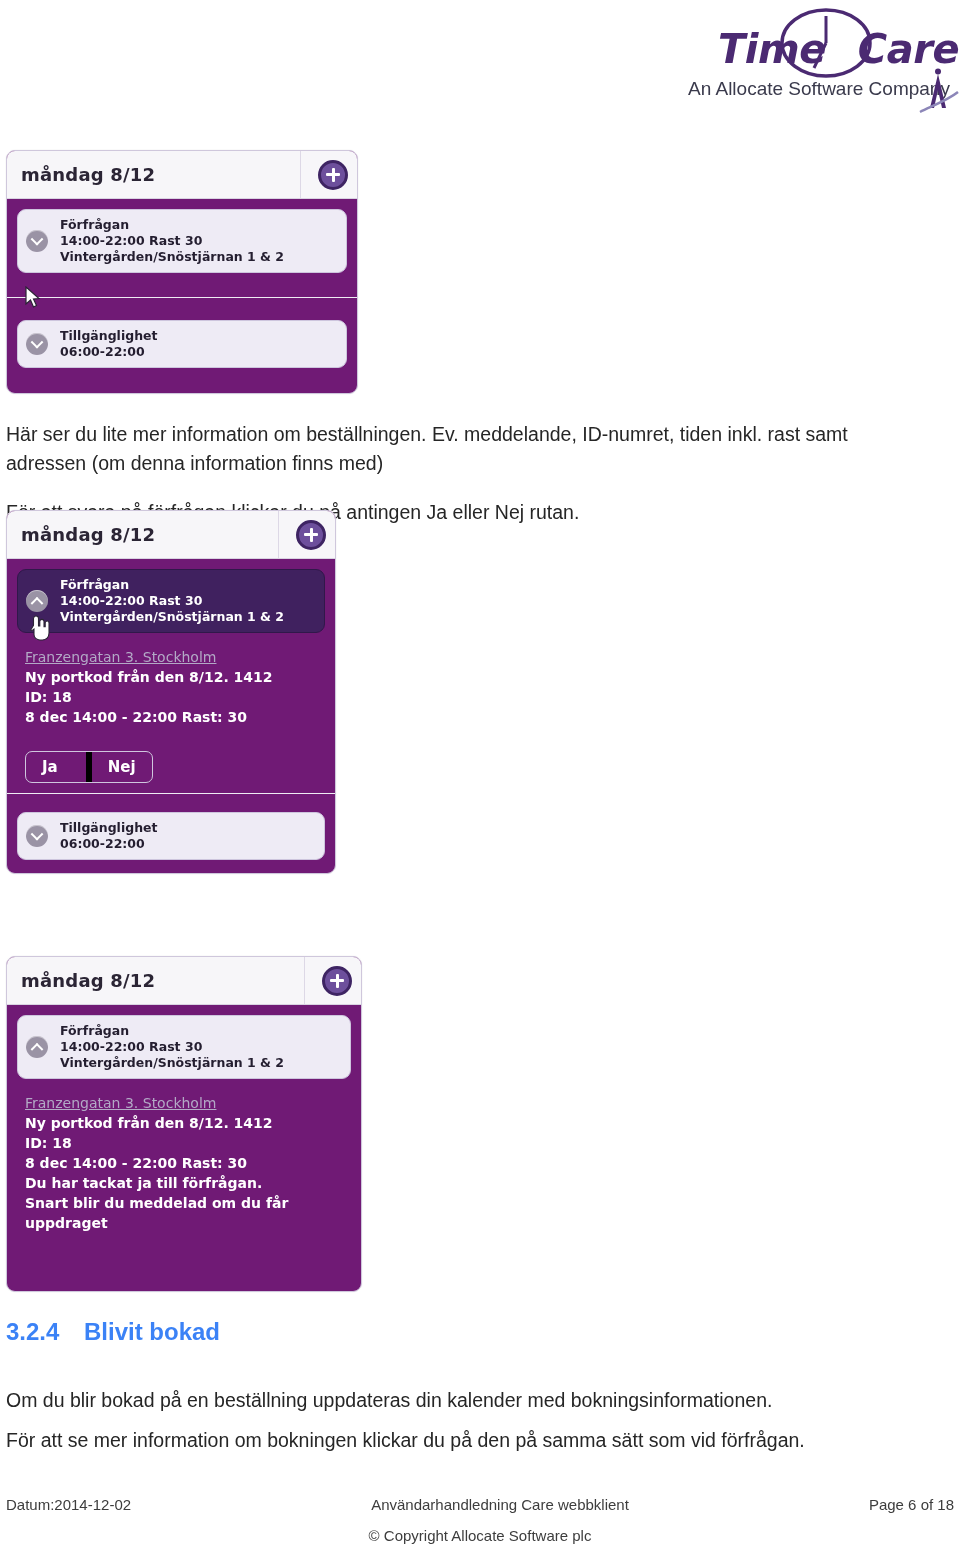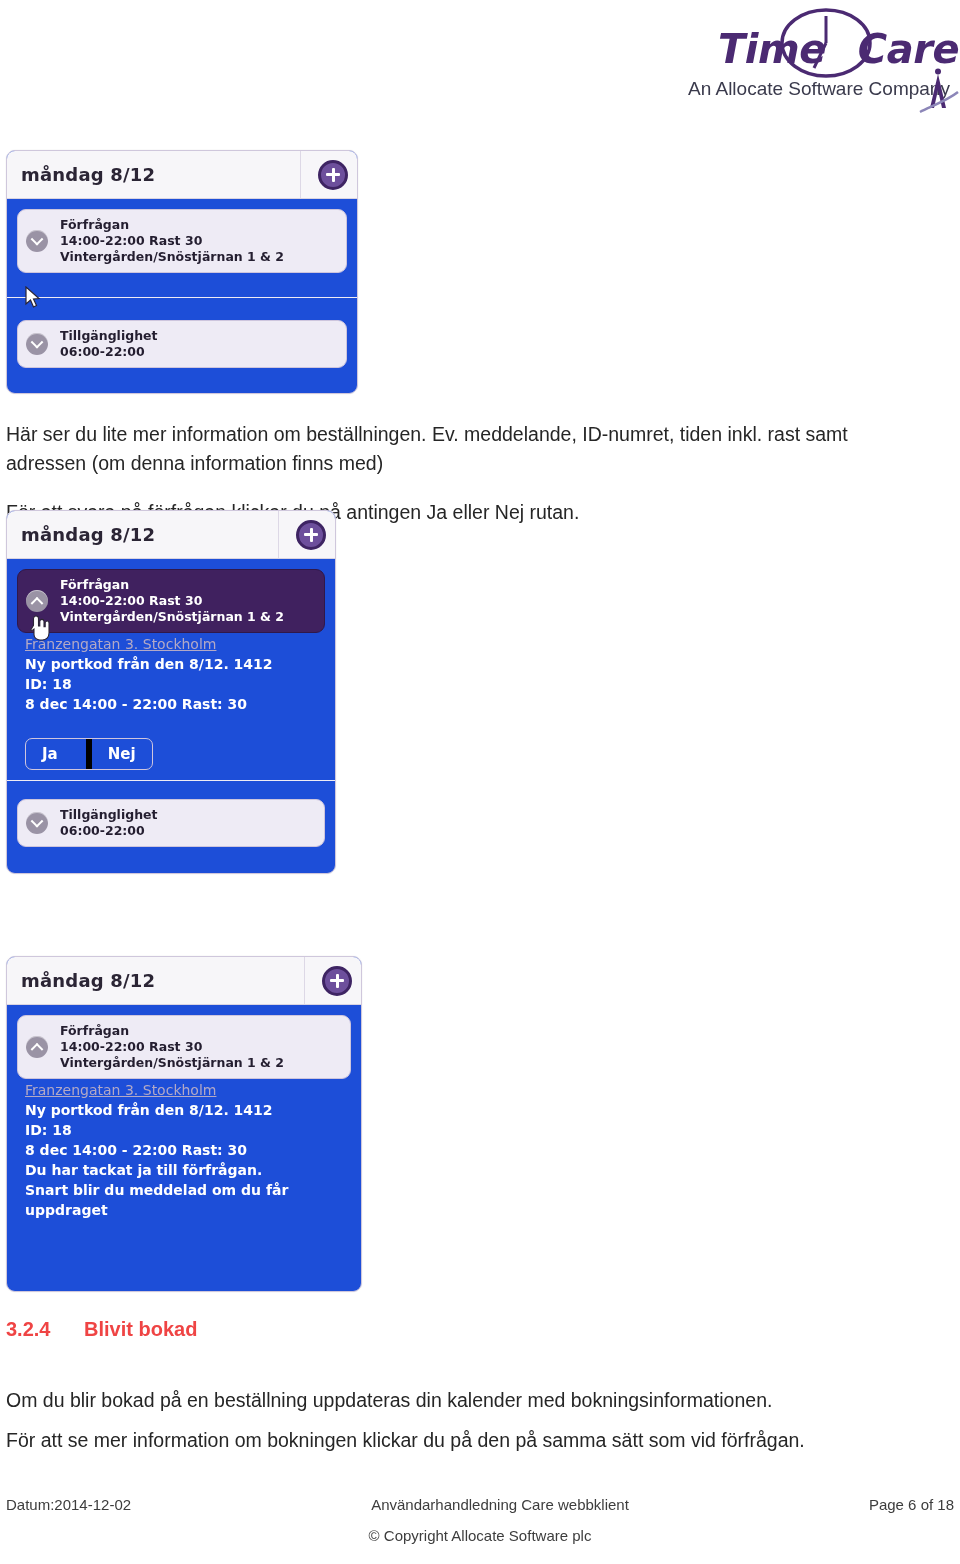--- a/index.html
+++ b/index.html
@@ -38,29 +38,29 @@
     position: absolute;
     font-family: "Liberation Sans", sans-serif;
     font-size: 19.5px;
     line-height: 29px;
     color: #262626;
     width: 900px;
   }
   .heading {
     position: absolute;
     font-family: "Liberation Sans", sans-serif;
-    font-size: 20px; font-weight: bold;
-    color: #ef4444;
+    font-size: 24px; font-weight: bold;
+    color: #3b82f6;
   }
   .heading .num { display: inline-block; width: 78px; }
 
   
   .shot {
     position: absolute;
-    background: #1d4ed8;
+    background: #701a75;
     border: 1px solid #cfc7dc;
     border-radius: 9px;
     overflow: hidden;
     box-shadow: 0 0 0 1px rgba(0,0,0,0.02);
   }
   .shot-head {
     display: flex; align-items: center; justify-content: space-between;
     background: #f7f6f9;
     border-bottom: 1px solid #d9d4e2;
     height: 48px;
@@ -120,21 +120,21 @@
   .chev::after {
     content: ""; position: absolute;
     left: 50%; top: 50%;
     width: 7px; height: 7px;
     border-right: 2.5px solid #ffffff;
     border-bottom: 2.5px solid #ffffff;
     transform: translate(-50%, -70%) rotate(45deg);
   }
   .chev.up::after { transform: translate(-50%, -25%) rotate(-135deg); }
 
-  .detail { padding: 1px 2px 2px 8px; }
+  .detail { padding: 14px 2px 2px 8px; }
   .detail .addr {
     font-family: "DejaVu Sans", sans-serif;
     font-size: 14px; font-weight: normal;
     color: #b3a9c6; text-decoration: underline;
     line-height: 20px; white-space: nowrap;
   }
   .detail .dline {
     font-family: "DejaVu Sans", sans-serif;
     font-size: 14px; font-weight: bold;
     color: #ffffff; line-height: 20px;

